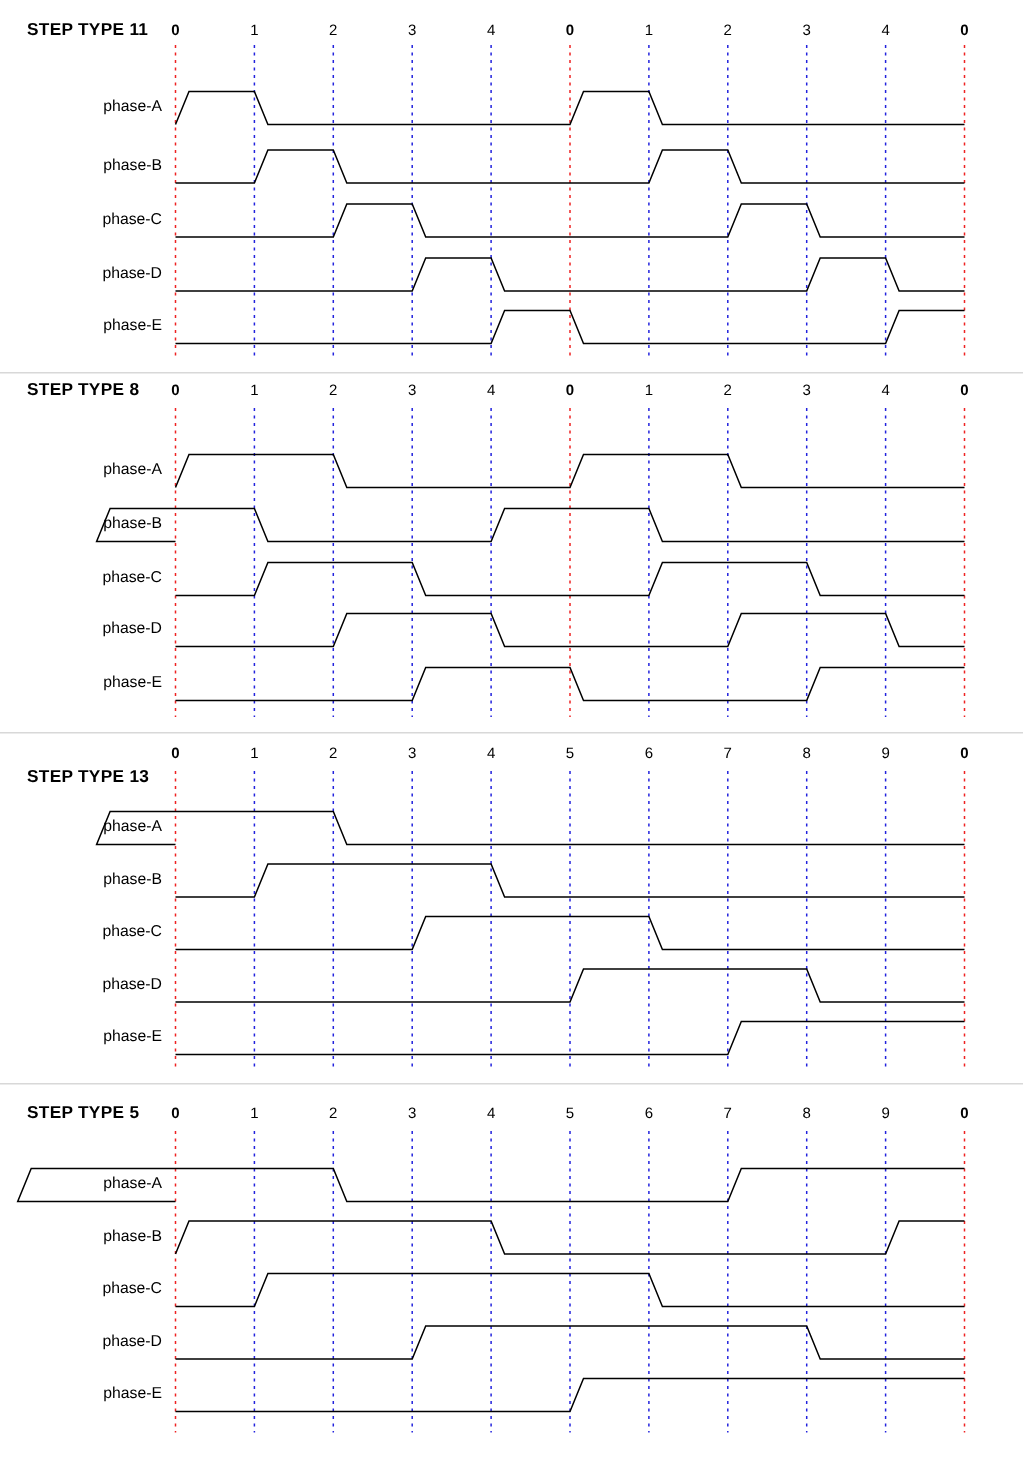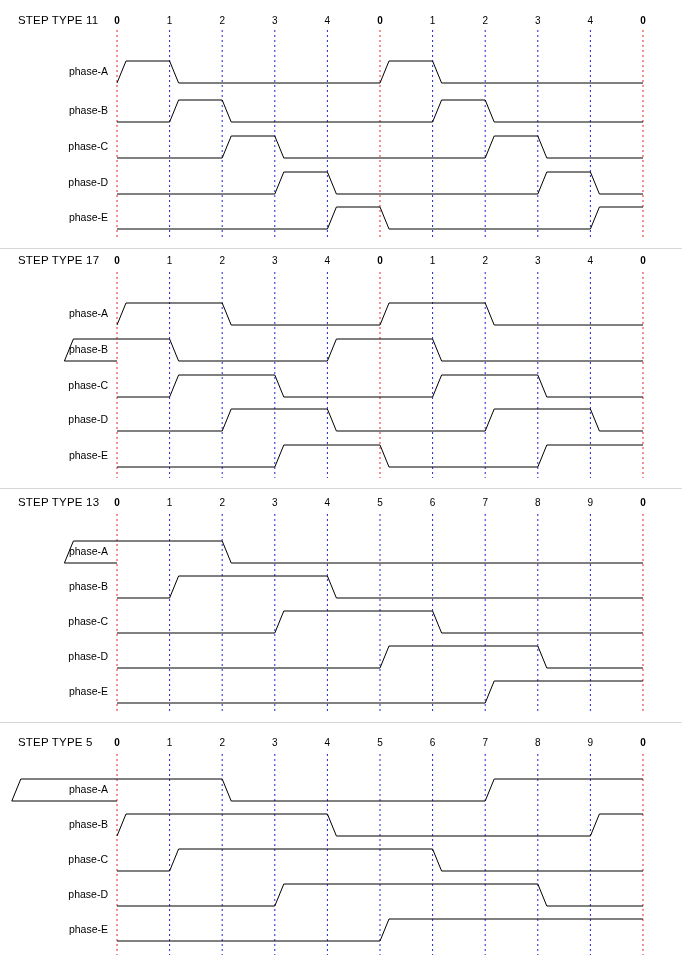--- a/index.html
+++ b/index.html
@@ -17,21 +17,21 @@
   }
   .page {
     position: relative;
     width: 682px;
     height: 975px;
   }
   .block-title {
     position: absolute;
     left: 18px;
     font-size: 11.5px;
-    font-weight: normal;
+    font-weight: bold;
     letter-spacing: 0.2px;
     color: #000;
   }
   .block-sep {
     position: absolute;
     left: 0;
     width: 682px;
     height: 1px;
     background: #d8d8d8;
   }
@@ -86,21 +86,21 @@
       <line x1="537.8" y1="30" x2="537.8" y2="238" stroke="#2222dd" stroke-width="1" stroke-dasharray="2,3"></line>
       <line x1="590.4000000000001" y1="30" x2="590.4000000000001" y2="238" stroke="#2222dd" stroke-width="1" stroke-dasharray="2,3"></line>
       <line x1="643" y1="30" x2="643" y2="238" stroke="#ee2222" stroke-width="1" stroke-dasharray="2,3"></line>
       <path d="M117.0,83.0 L117.0,83.0 L126.0,61.0 L169.6,61.0 L178.6,83.0 L380.0,83.0 L389.0,61.0 L432.6,61.0 L441.6,83.0 L643.0,83.0" fill="none" stroke="#000000" stroke-width="1"></path>
       <path d="M117.0,122.0 L169.6,122.0 L178.6,100.0 L222.2,100.0 L231.2,122.0 L432.6,122.0 L441.6,100.0 L485.2,100.0 L494.2,122.0 L643.0,122.0" fill="none" stroke="#000000" stroke-width="1"></path>
       <path d="M117.0,158.0 L222.2,158.0 L231.2,136.0 L274.8,136.0 L283.8,158.0 L485.2,158.0 L494.2,136.0 L537.8,136.0 L546.8,158.0 L643.0,158.0" fill="none" stroke="#000000" stroke-width="1"></path>
       <path d="M117.0,194.0 L274.8,194.0 L283.8,172.0 L327.4,172.0 L336.4,194.0 L537.8,194.0 L546.8,172.0 L590.4,172.0 L599.4,194.0 L643.0,194.0" fill="none" stroke="#000000" stroke-width="1"></path>
       <path d="M117.0,229.0 L327.4,229.0 L336.4,207.0 L380.0,207.0 L389.0,229.0 L590.4,229.0 L599.4,207.0 L643.0,207.0 L643.0,207.0" fill="none" stroke="#000000" stroke-width="1"></path>
     </svg>
     <div class="block-sep" style="top: 248px;"></div>
-    <div class="block-title" style="top: 254px;">STEP TYPE 17</div>
+    <div class="block-title" style="top: 254px;">STEP TYPE 8</div>
     <div class="tick-label bold" style="left: 103px; top: 255px; width: 28px;">0</div>
     <div class="tick-label" style="left: 155.6px; top: 255px; width: 28px;">1</div>
     <div class="tick-label" style="left: 208.2px; top: 255px; width: 28px;">2</div>
     <div class="tick-label" style="left: 260.8px; top: 255px; width: 28px;">3</div>
     <div class="tick-label" style="left: 313.4px; top: 255px; width: 28px;">4</div>
     <div class="tick-label bold" style="left: 366px; top: 255px; width: 28px;">0</div>
     <div class="tick-label" style="left: 418.6px; top: 255px; width: 28px;">1</div>
     <div class="tick-label" style="left: 471.2px; top: 255px; width: 28px;">2</div>
     <div class="tick-label" style="left: 523.8px; top: 255px; width: 28px;">3</div>
     <div class="tick-label" style="left: 576.4px; top: 255px; width: 28px;">4</div>
@@ -122,21 +122,21 @@
       <line x1="537.8" y1="272" x2="537.8" y2="478" stroke="#2222dd" stroke-width="1" stroke-dasharray="2,3"></line>
       <line x1="590.4000000000001" y1="272" x2="590.4000000000001" y2="478" stroke="#2222dd" stroke-width="1" stroke-dasharray="2,3"></line>
       <line x1="643" y1="272" x2="643" y2="478" stroke="#ee2222" stroke-width="1" stroke-dasharray="2,3"></line>
       <path d="M117.0,325.0 L117.0,325.0 L126.0,303.0 L222.2,303.0 L231.2,325.0 L380.0,325.0 L389.0,303.0 L485.2,303.0 L494.2,325.0 L643.0,325.0" fill="none" stroke="#000000" stroke-width="1"></path>
       <path d="M117.0,361.0 L64.4,361.0 L73.4,339.0 L169.6,339.0 L178.6,361.0 L327.4,361.0 L336.4,339.0 L432.6,339.0 L441.6,361.0 L643.0,361.0" fill="none" stroke="#000000" stroke-width="1"></path>
       <path d="M117.0,397.0 L169.6,397.0 L178.6,375.0 L274.8,375.0 L283.8,397.0 L432.6,397.0 L441.6,375.0 L537.8,375.0 L546.8,397.0 L643.0,397.0" fill="none" stroke="#000000" stroke-width="1"></path>
       <path d="M117.0,431.0 L222.2,431.0 L231.2,409.0 L327.4,409.0 L336.4,431.0 L485.2,431.0 L494.2,409.0 L590.4,409.0 L599.4,431.0 L643.0,431.0" fill="none" stroke="#000000" stroke-width="1"></path>
       <path d="M117.0,467.0 L274.8,467.0 L283.8,445.0 L380.0,445.0 L389.0,467.0 L537.8,467.0 L546.8,445.0 L643.0,445.0 L643.0,445.0" fill="none" stroke="#000000" stroke-width="1"></path>
     </svg>
     <div class="block-sep" style="top: 488px;"></div>
-    <div class="block-title" style="top: 496px;">STEP TYPE 13</div>
+    <div class="block-title" style="top: 512px;">STEP TYPE 13</div>
     <div class="tick-label bold" style="left: 103px; top: 497px; width: 28px;">0</div>
     <div class="tick-label" style="left: 155.6px; top: 497px; width: 28px;">1</div>
     <div class="tick-label" style="left: 208.2px; top: 497px; width: 28px;">2</div>
     <div class="tick-label" style="left: 260.8px; top: 497px; width: 28px;">3</div>
     <div class="tick-label" style="left: 313.4px; top: 497px; width: 28px;">4</div>
     <div class="tick-label" style="left: 366px; top: 497px; width: 28px;">5</div>
     <div class="tick-label" style="left: 418.6px; top: 497px; width: 28px;">6</div>
     <div class="tick-label" style="left: 471.2px; top: 497px; width: 28px;">7</div>
     <div class="tick-label" style="left: 523.8px; top: 497px; width: 28px;">8</div>
     <div class="tick-label" style="left: 576.4px; top: 497px; width: 28px;">9</div>

